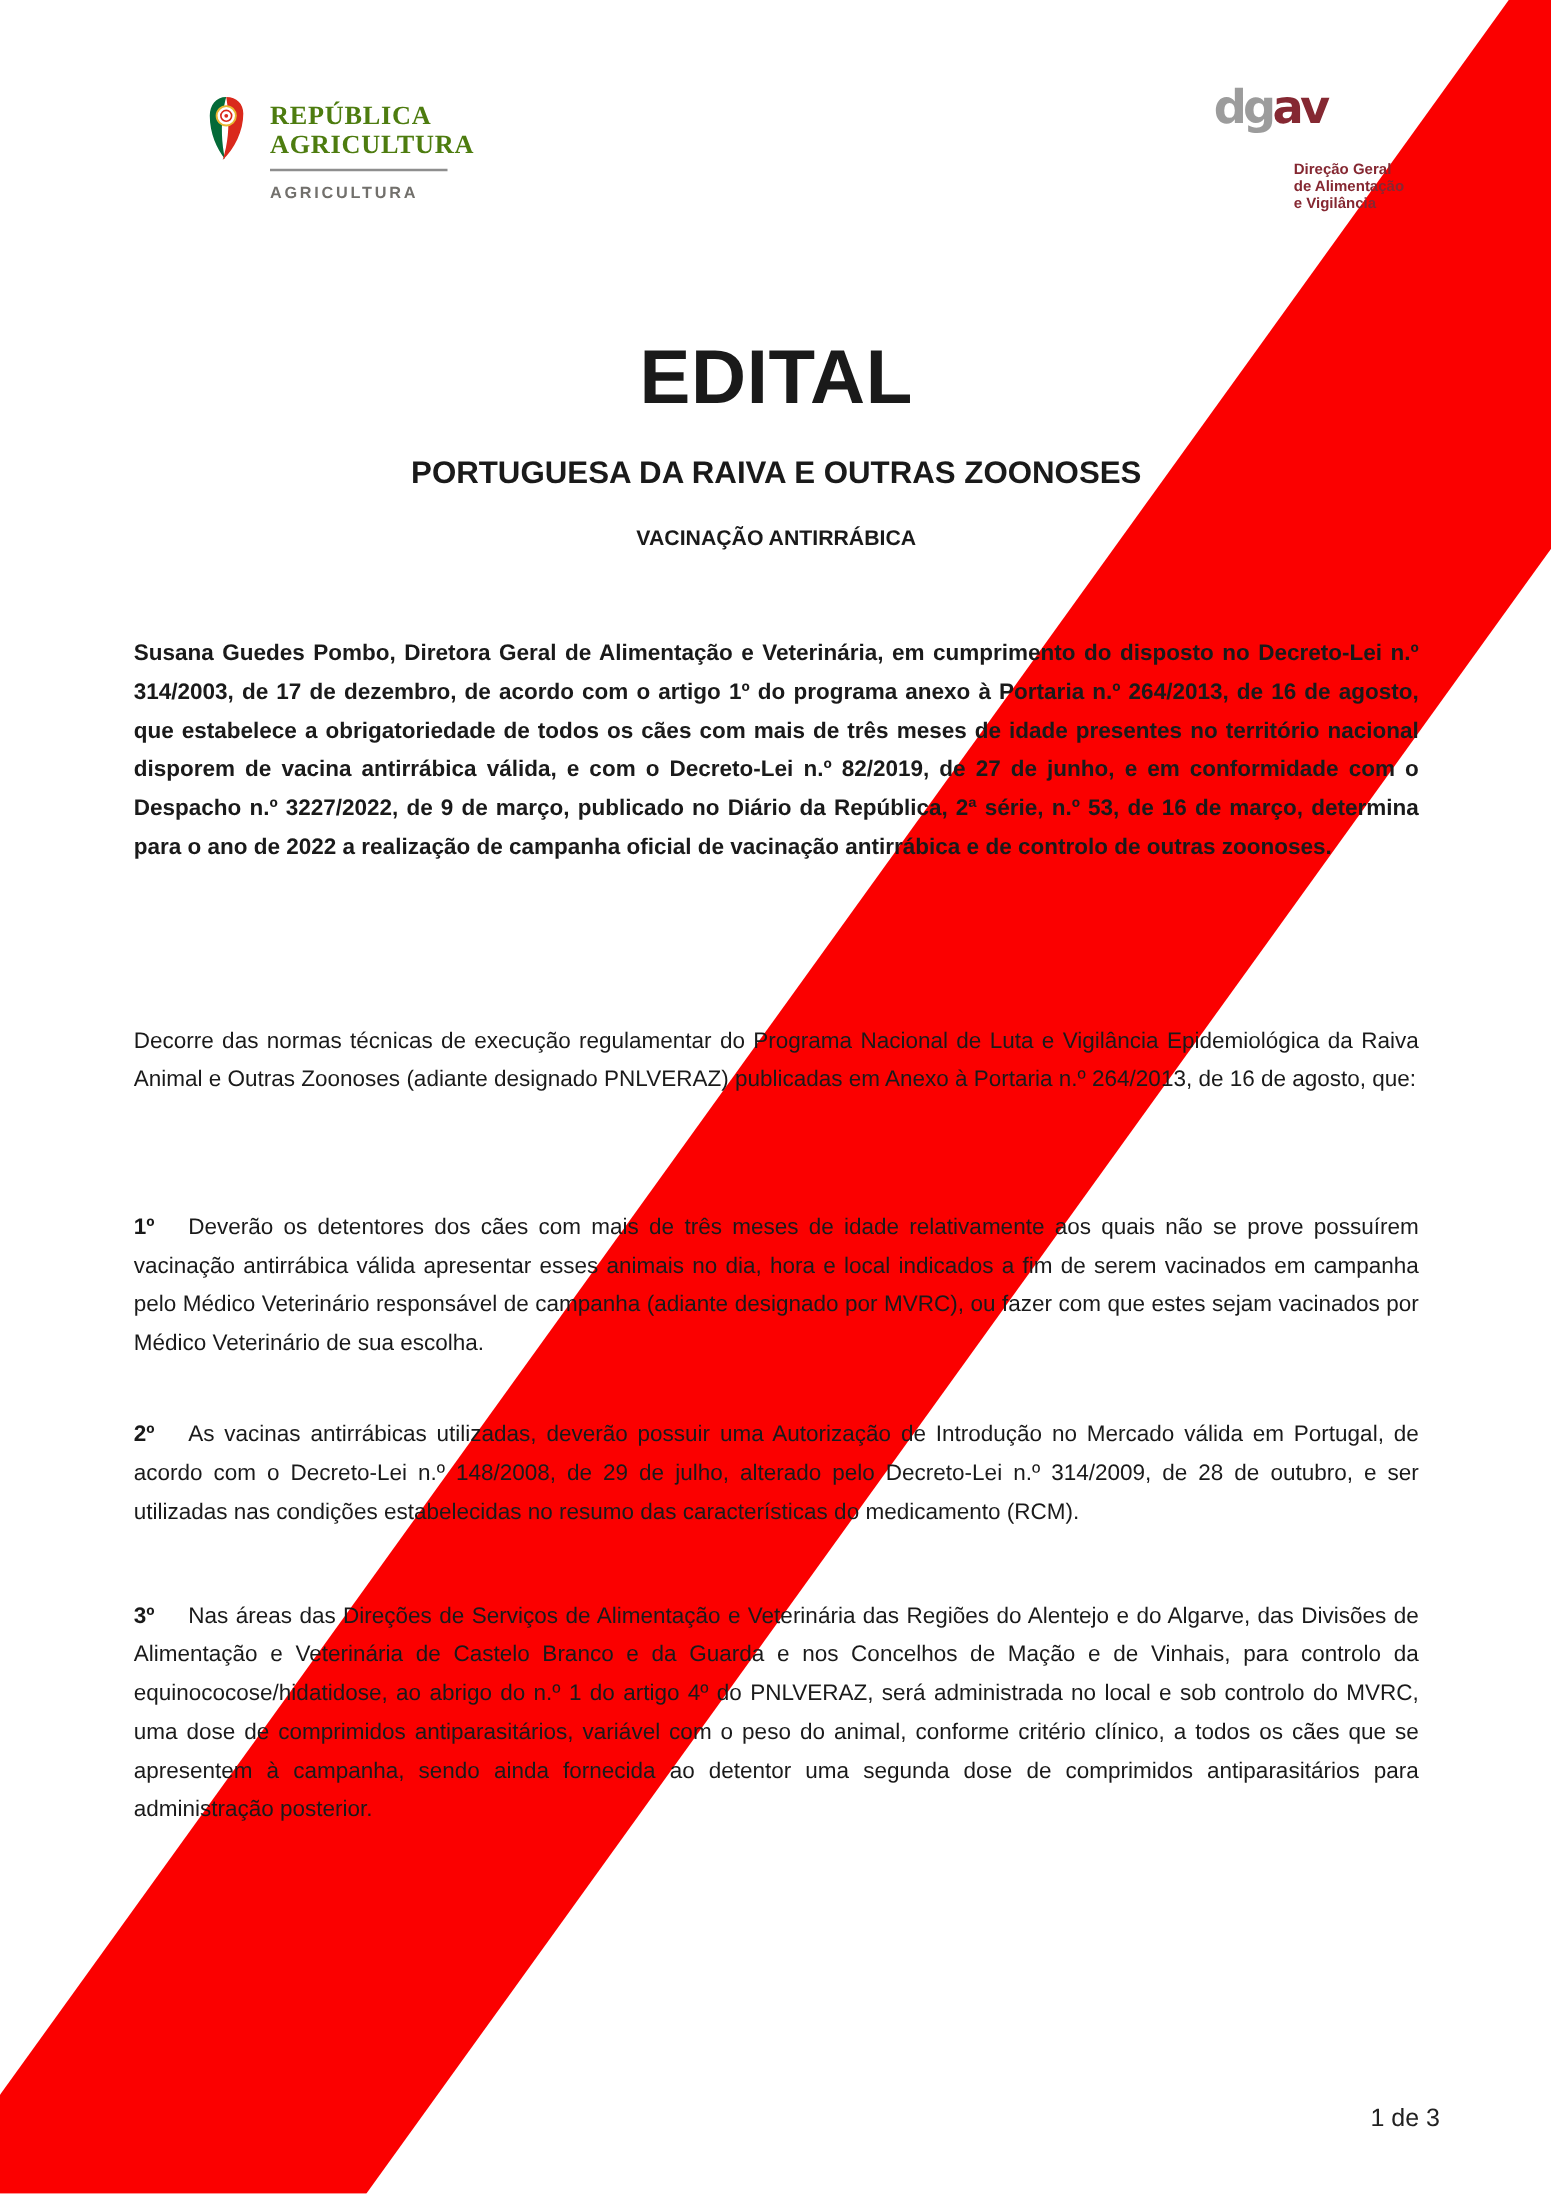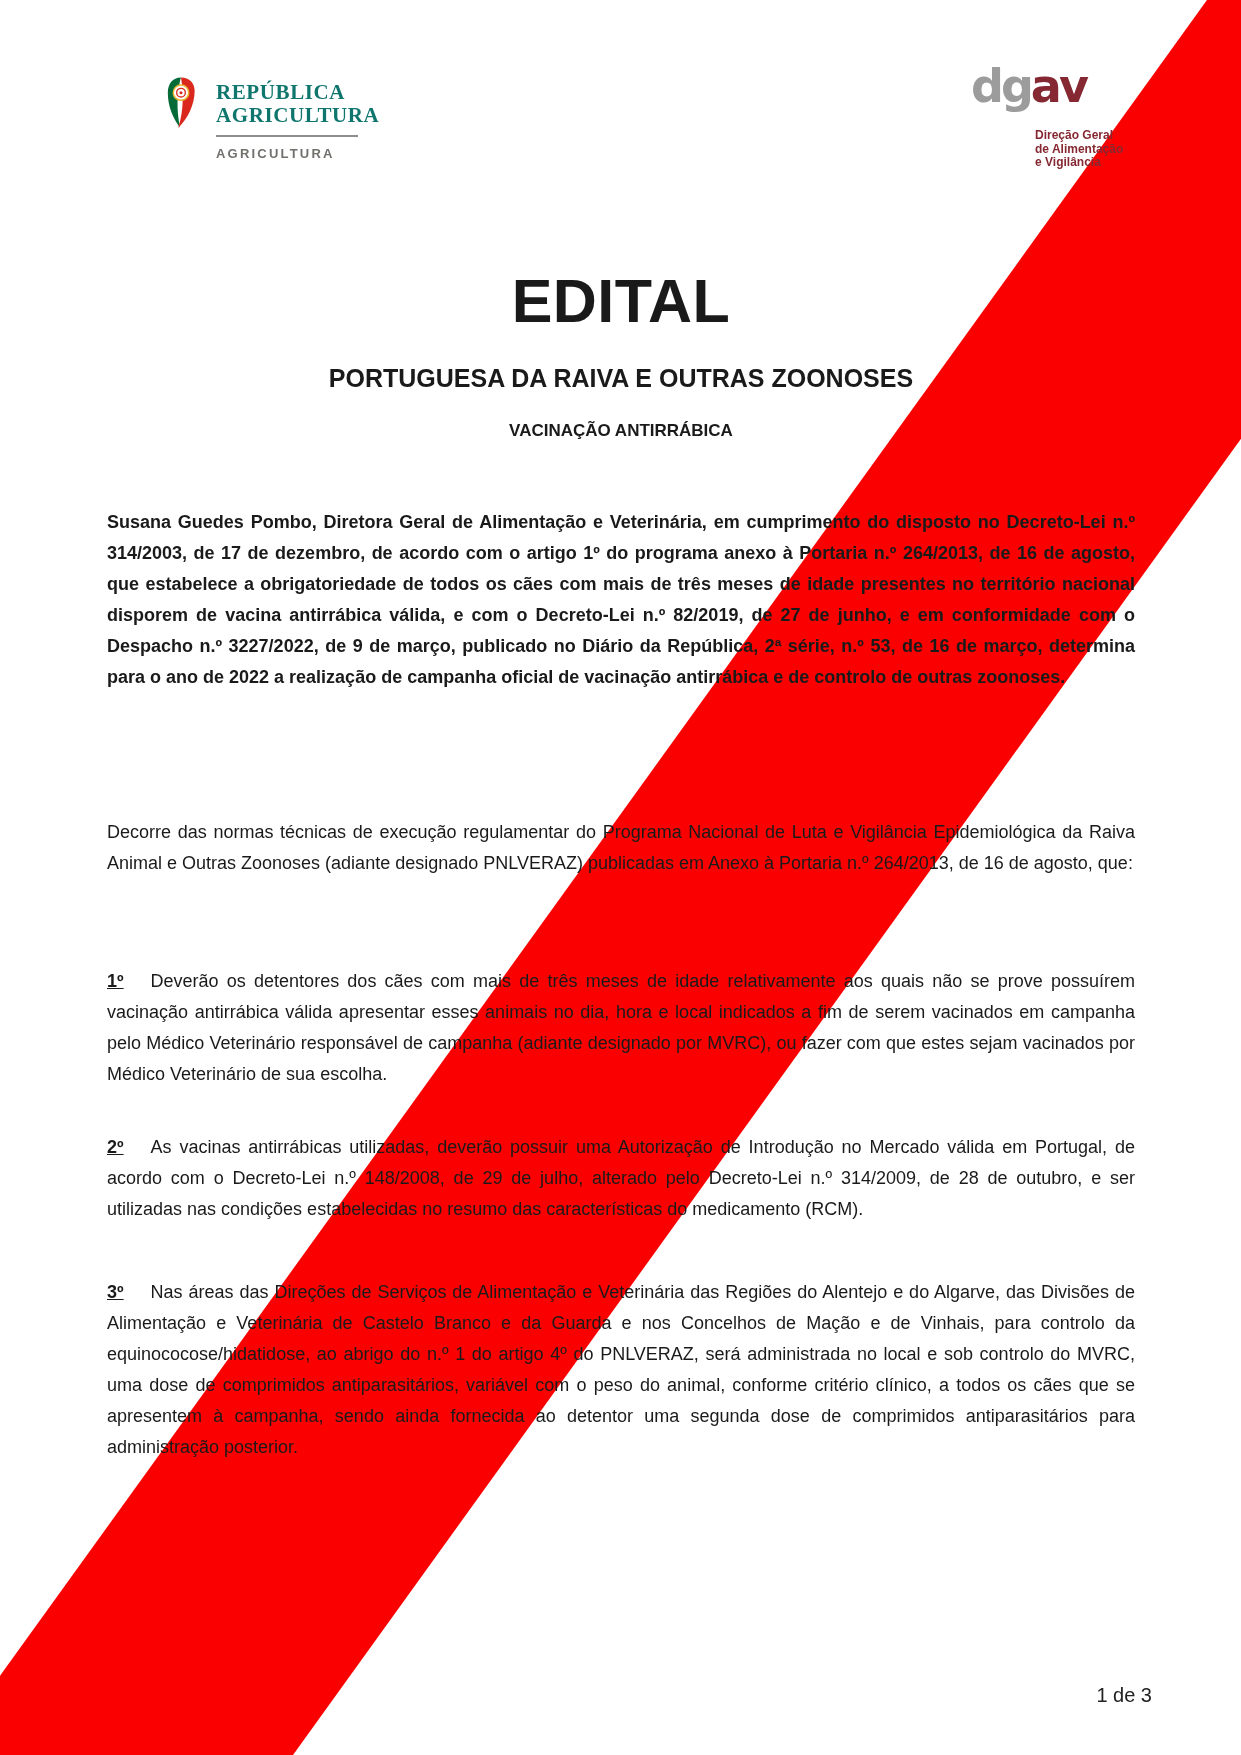--- a/index.html
+++ b/index.html
@@ -25,36 +25,36 @@
 
   
   .gov-logo { position: absolute; left: 165px; top: 74px; display: flex; gap: 19px; }
   .gov-text { padding-top: 7px; }
   .gov-line {
     font-family: "Liberation Serif", serif;
     font-weight: 700;
     font-size: 21px;
     line-height: 23px;
     letter-spacing: 0.6px;
-    color: #0f766e;
+    color: #4d7c0f;
   }
   .gov-rule { width: 142px; border-top: 2px solid #8e8e8e; margin: 8px 0 9px 0; }
   .gov-ministry {
     font-size: 13px;
     font-weight: 700;
     letter-spacing: 2.2px;
     color: #72706c;
   }
 
   
   .dgav { position: absolute; left: 971px; top: 54px; }
   .dgav-word {
     font-family: "DejaVu Sans", sans-serif;
     font-weight: 700;
-    font-size: 46px;
+    font-size: 37px;
     line-height: 64px;
     letter-spacing: -3px;
   }
   .dgav-word .dg { color: #9c9c9c; }
   .dgav-word .av { color: #852832; }
   .dgav-sub {
     margin-left: 64px;
     margin-top: 11px;
     font-size: 12px;
     font-weight: 700;
@@ -84,21 +84,21 @@
     margin: 0;
     font-size: 18px;
     line-height: 31px;
     text-align: justify;
   }
   .p-intro { top: 507px; font-weight: 700; }
   .p-legal { top: 817px; }
   .p-item1 { top: 966px; }
   .p-item2 { top: 1132px; }
   .p-item3 { top: 1277px; }
-  .item-num { font-weight: 700; text-decoration: underline; }
+  .item-num { font-weight: 700; }
   .tab { display: inline-block; width: 27px; }
 
   
   .footer {
     position: absolute;
     right: 89px;
     top: 1684px;
     font-size: 20px;
     color: #222222;
   }

